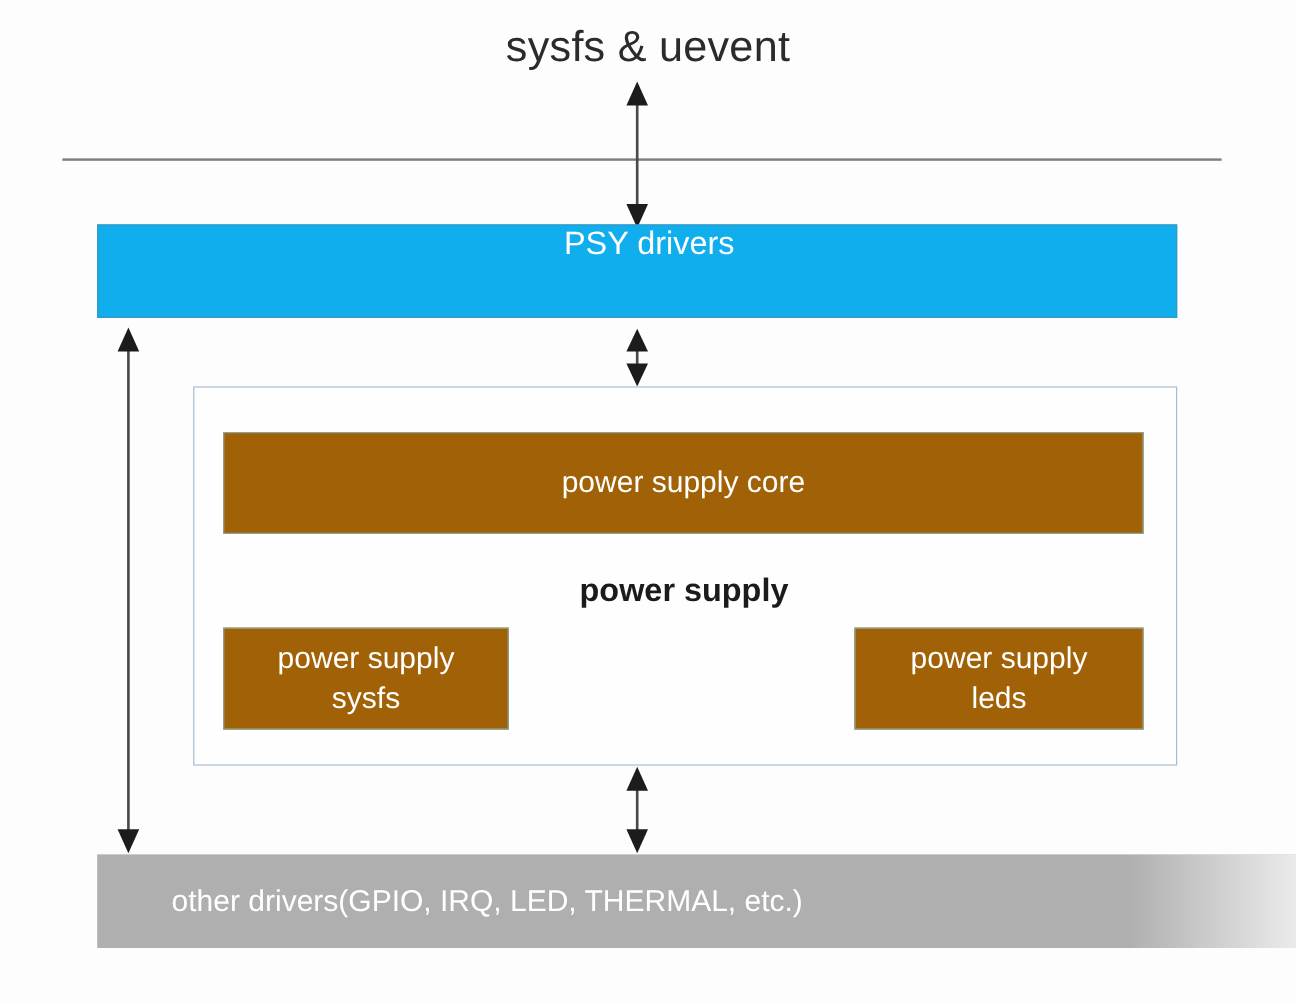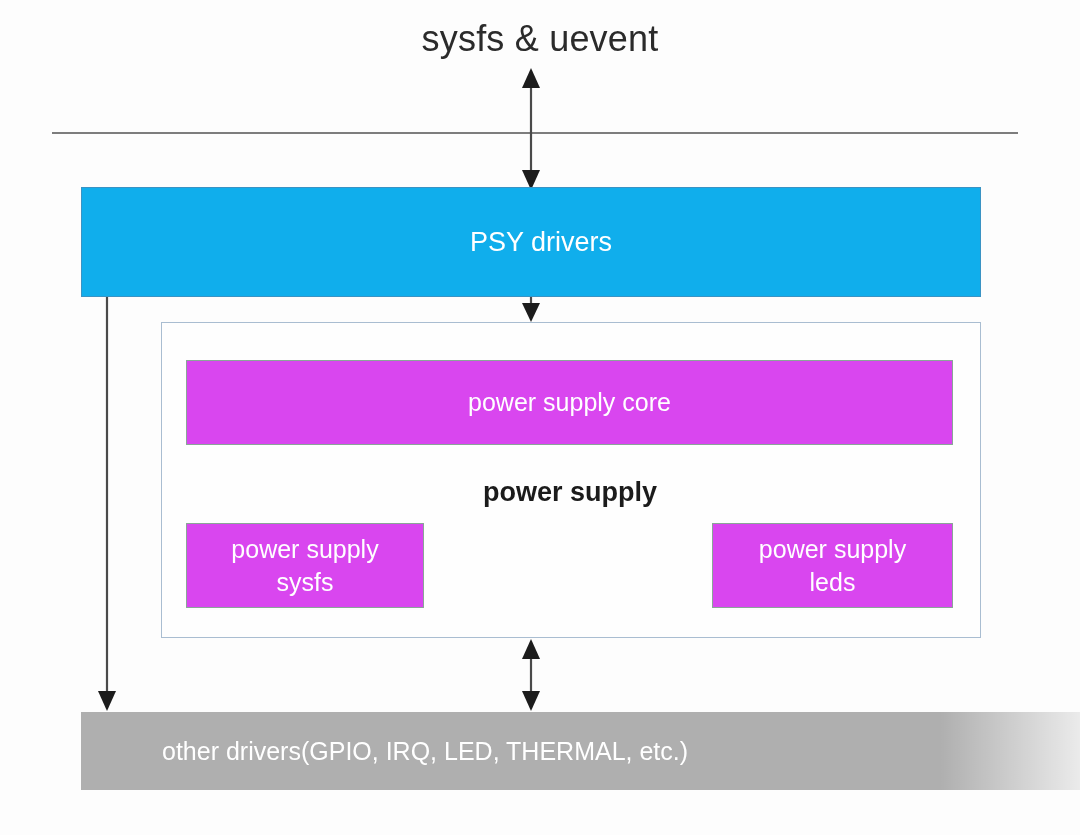--- a/index.html
+++ b/index.html
@@ -39,46 +39,45 @@
     width: 966px;
     height: 2px;
     background: #7d7d7d;
   }
 
   
   #psy-bar {
     left: 81px;
     top: 187px;
     width: 900px;
-    height: 110px;
+    height: 78px;
     background: #10aeec;
     border: 1px solid #3a93c4;
     display: flex;
-    align-items: center;
     justify-content: center;
     padding-left: 20px;
   }
   #psy-bar .label {
     color: #ffffff;
     font-size: 27px;
   }
 
   
   #class-box {
     left: 161px;
     top: 322px;
     width: 820px;
     height: 316px;
     background: #fefefe;
     border: 1.5px solid #a9bdd1;
   }
 
   
   .green-box {
-    background: #d946ef;
+    background: #a16207;
     border: 1px solid #8aa598;
     display: flex;
     align-items: center;
     justify-content: center;
     text-align: center;
     color: #ffffff;
     font-size: 25px;
     line-height: 1.32;
   }
   #ps-core {
@@ -118,21 +117,21 @@
     top: 712px;
     width: 999px;
     height: 78px;
     background: #afafaf;
     display: flex;
     align-items: center;
   }
   #other-bar .label {
     color: #ffffff;
     font-size: 25px;
-    margin-left: 81px;
+    margin-left: 62px;
     white-space: nowrap;
   }
 
   
   #watermark {
     left: 855px;
     top: 727px;
     width: 225px;
     height: 48px;
     color: rgba(255,255,255,0.55);

